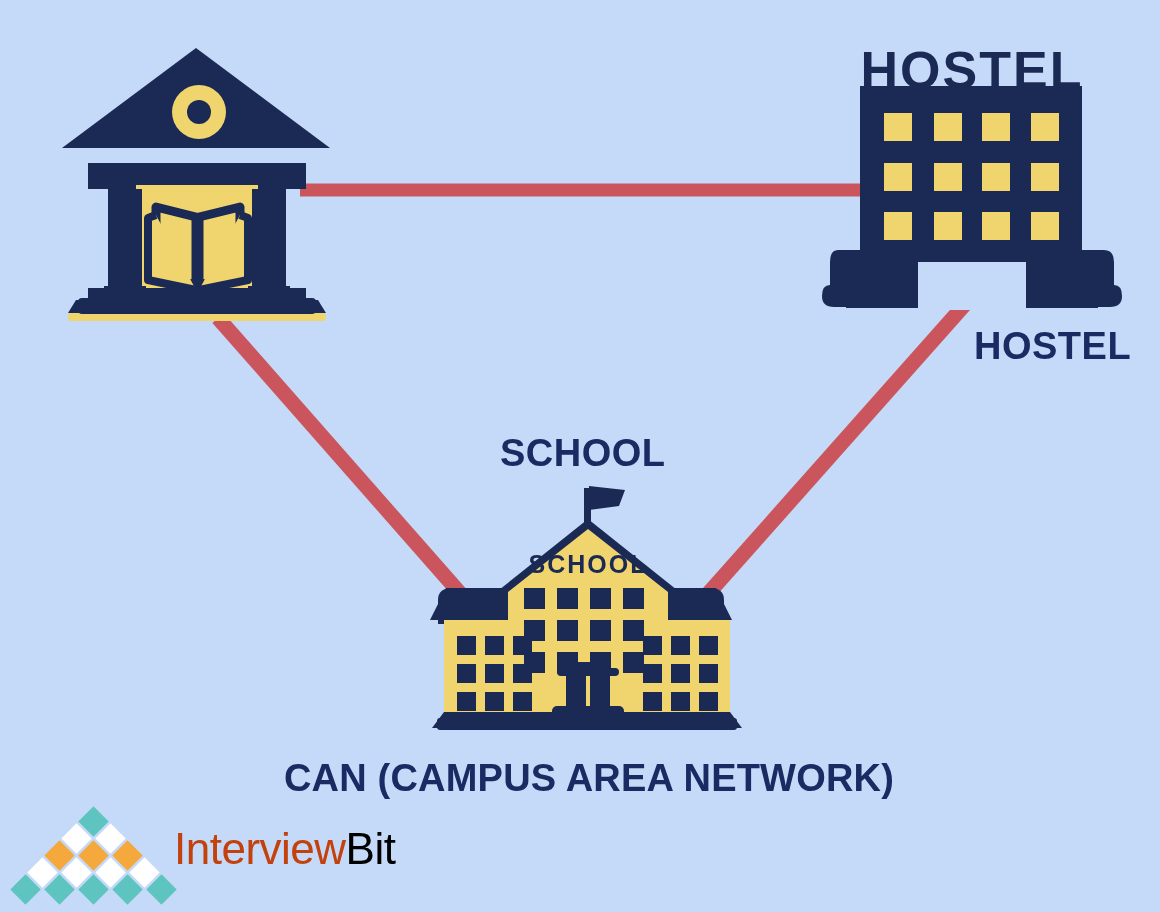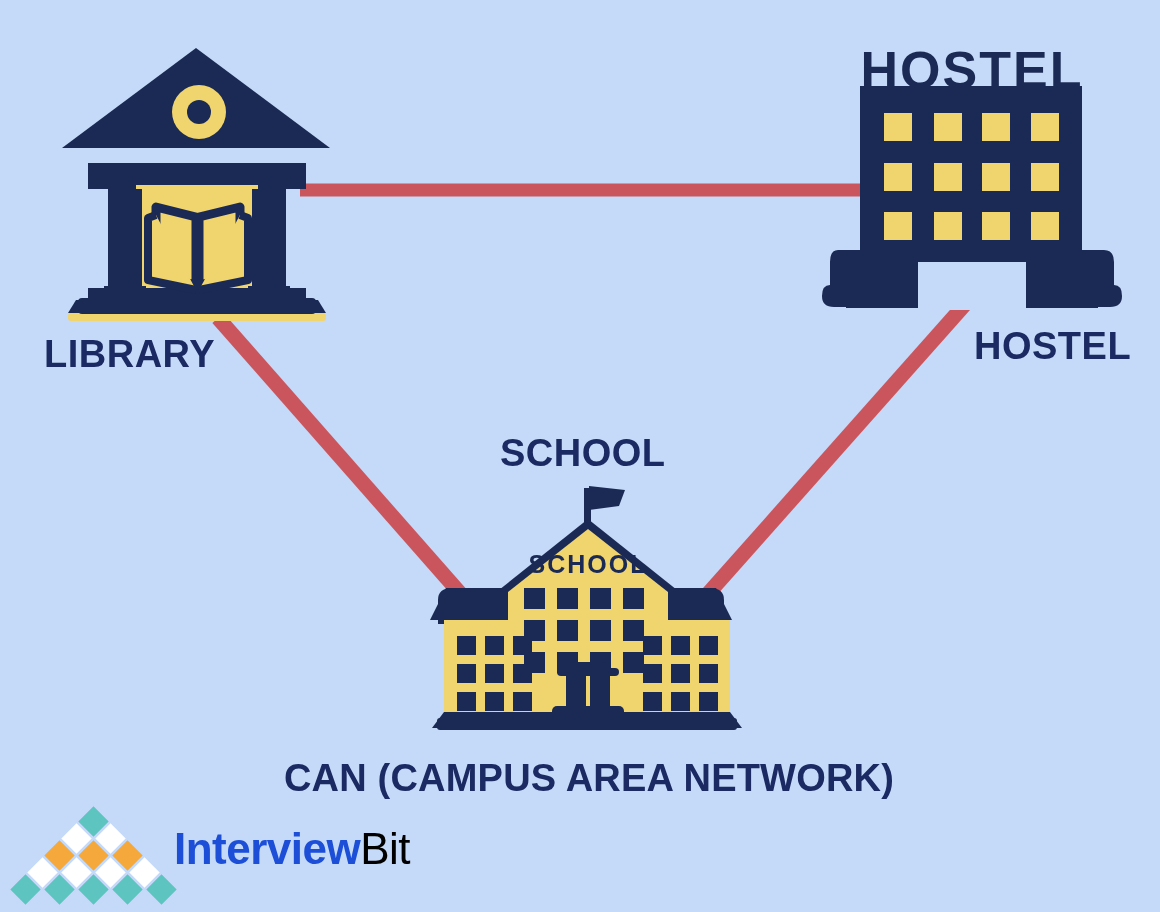--- a/index.html
+++ b/index.html
@@ -69,21 +69,21 @@
     align-items: center;
     gap: 14px;
   }
   #logo-wordmark {
     font-size: 44px;
     letter-spacing: -0.5px;
     line-height: 1;
     white-space: nowrap;
     font-family: "Liberation Sans", sans-serif;
   }
-  #logo-wordmark .wm-a { color: #1d4ed8; font-weight: bold; }
+  #logo-wordmark .wm-a { color: #c2410c; font-weight: normal; }
   #logo-wordmark .wm-b { color: #000000; font-weight: normal; }
 </style>
 </head>
 <body>
 
 <div id="canvas">
 
   <svg id="scene" viewBox="0 0 1160 912" xmlns="http://www.w3.org/2000/svg">
 
     <g>
@@ -243,21 +243,20 @@
       <rect x="93" y="49" width="23" height="23" transform="rotate(45 104.5 60.5)" fill="#ffffff" stroke="#c5daf8" stroke-width="1.5"></rect>
 
       <rect x="-26" y="66" width="23" height="23" transform="rotate(45 -14.5 77.5)" fill="#5ec4bf" stroke="#c5daf8" stroke-width="1.5"></rect>
       <rect x="8" y="66" width="23" height="23" transform="rotate(45 19.5 77.5)" fill="#5ec4bf" stroke="#c5daf8" stroke-width="1.5"></rect>
       <rect x="42" y="66" width="23" height="23" transform="rotate(45 53.5 77.5)" fill="#5ec4bf" stroke="#c5daf8" stroke-width="1.5"></rect>
       <rect x="76" y="66" width="23" height="23" transform="rotate(45 87.5 77.5)" fill="#5ec4bf" stroke="#c5daf8" stroke-width="1.5"></rect>
       <rect x="110" y="66" width="23" height="23" transform="rotate(45 121.5 77.5)" fill="#5ec4bf" stroke="#c5daf8" stroke-width="1.5"></rect>
     </g>
   </svg>
 
-  <div class="label" id="label-library">LIBRARY</div>
 
   <div class="label" id="label-hostel">HOSTEL</div>
 
   <div class="label" id="label-school">SCHOOL</div>
 
   <div id="caption">CAN (CAMPUS AREA NETWORK)</div>
 
   <div id="logo">
     <div style="width:124px;height:82px;"></div>
     <div id="logo-wordmark">

